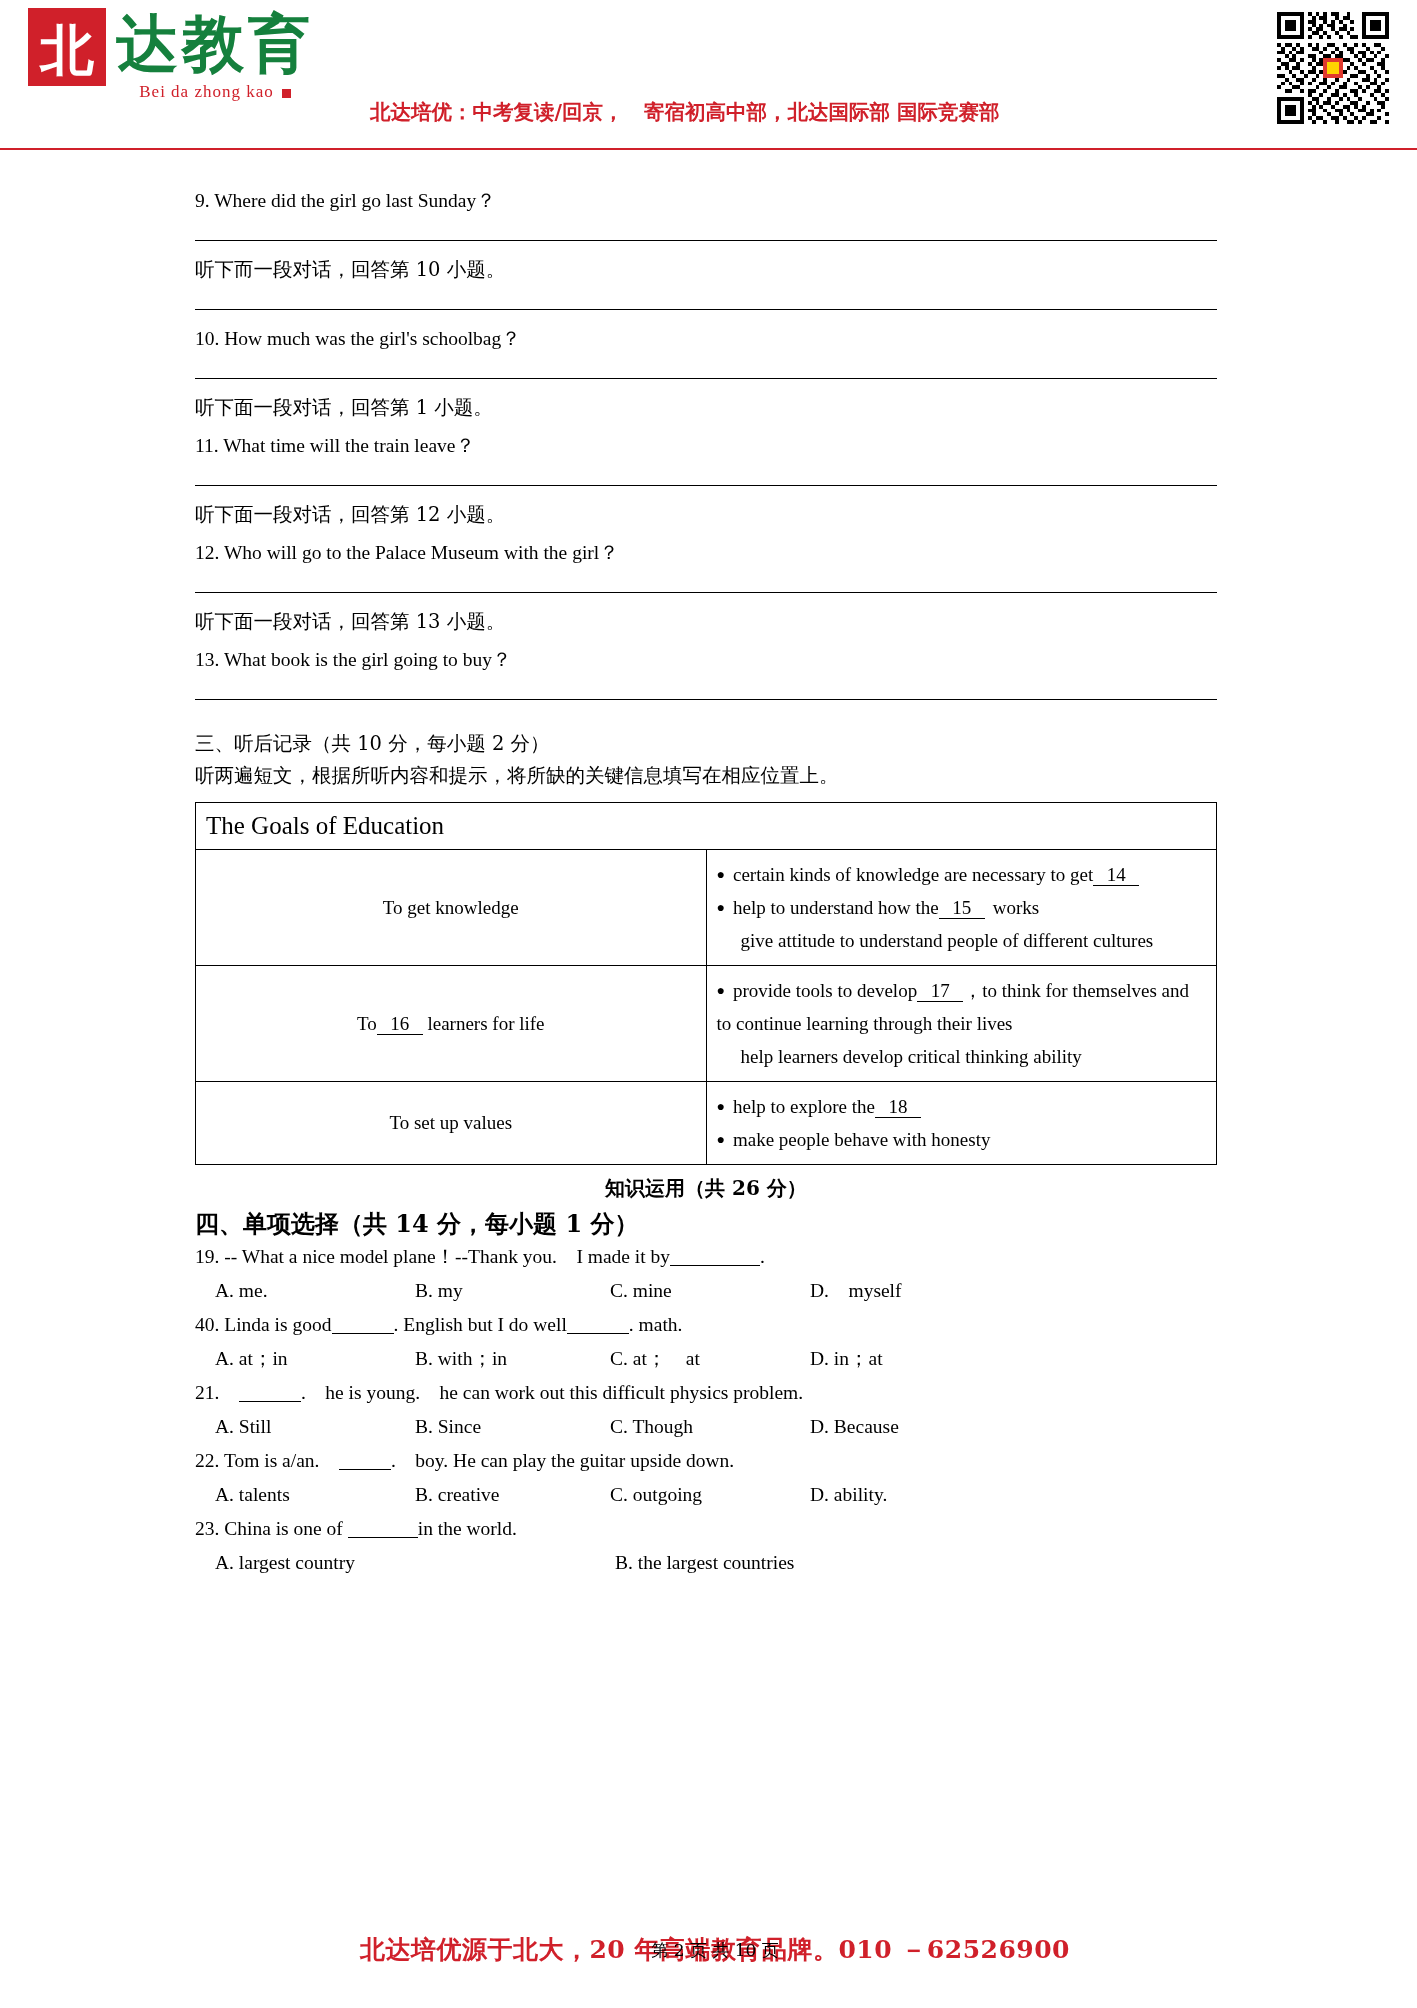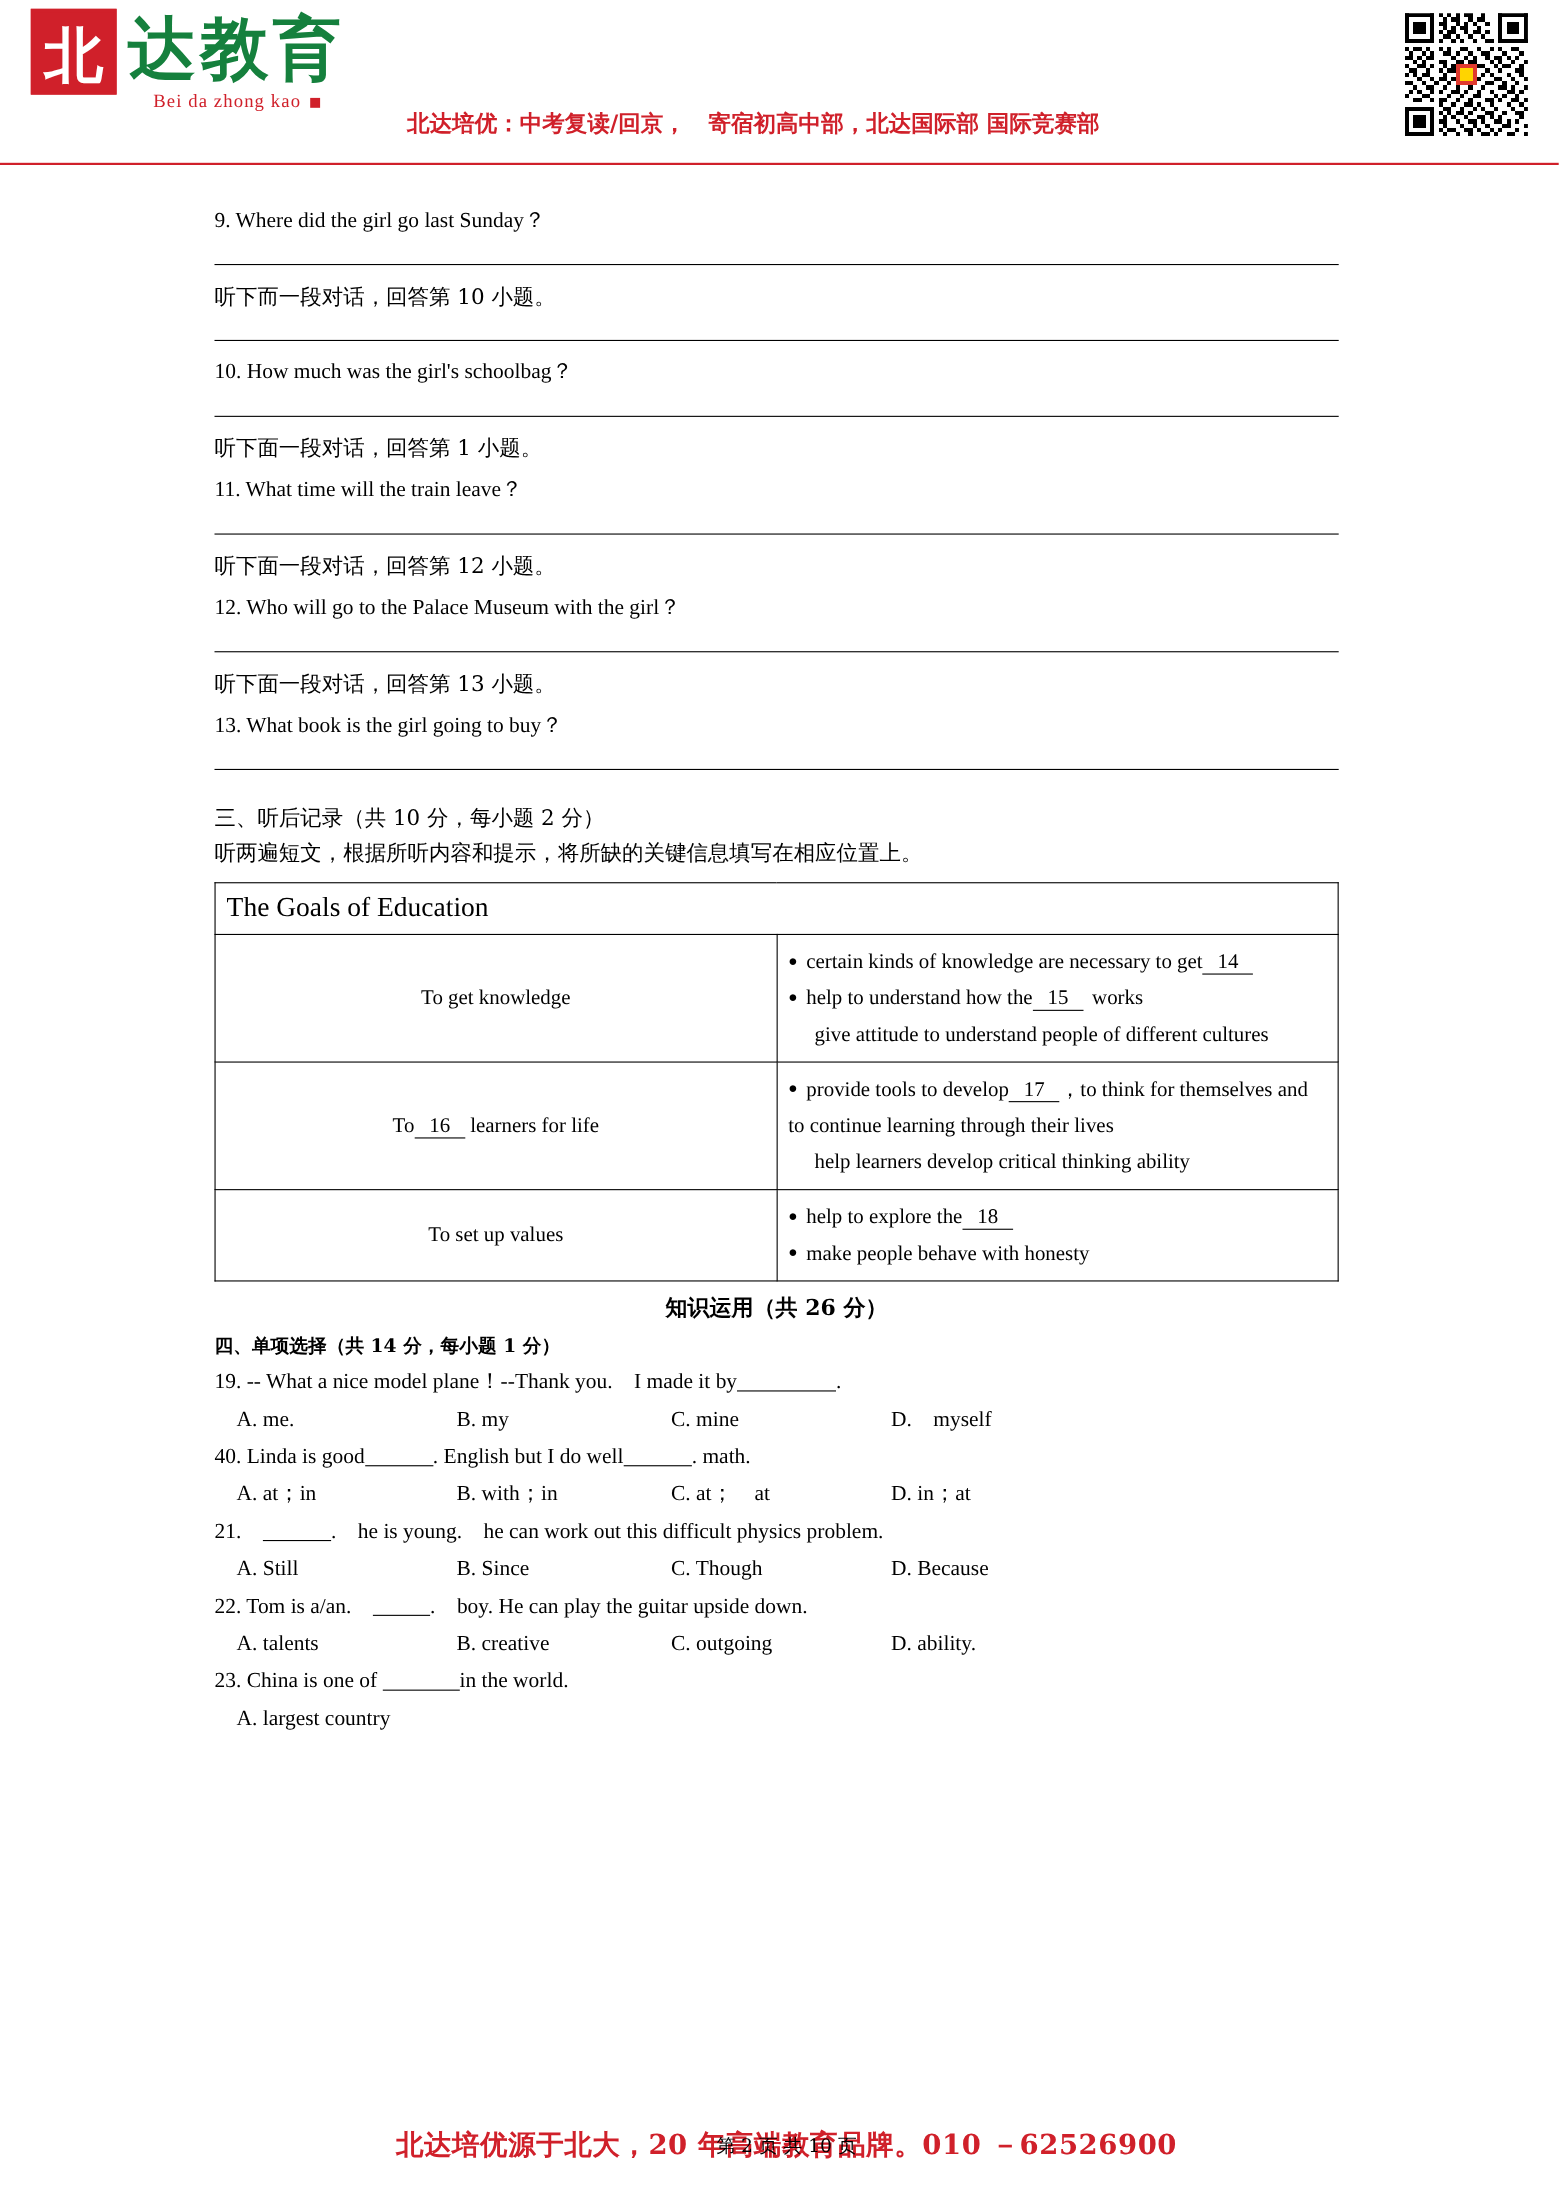--- a/index.html
+++ b/index.html
@@ -110,21 +110,21 @@
   }
   .gap-8 { height: 8px; }
   .gap-14 { height: 14px; }
 
   .section-head {
     font-size: 19.5px;
     line-height: 32px;
     font-family: "DejaVu Serif", serif;
   }
   .section-head-b {
-    font-size: 17px;
+    font-size: 24px;
     line-height: 32px;
     font-weight: bold;
     font-family: "DejaVu Serif", serif;
   }
   .center-head {
     text-align: center;
     font-size: 20px;
     font-weight: bold;
     font-family: "DejaVu Serif", serif;
     margin: 10px 0 6px 0;
@@ -605,20 +605,21 @@
       <span class="o2">B. creative</span>
       <span class="o3">C. outgoing</span>
       <span class="o4">D. ability.</span>
     </div>
 
     <div class="q-item">
       <span>23. China is one of </span><span class="inline-blank"></span><span>in the world.</span>
     </div>
     <div class="opts opts-2">
       <span class="o1">A. largest country</span>
+      <span class="o1">B. the largest countries</span>
     </div>
 
   </div>
 
   <div class="footer">
     <div class="footer-page">第 2 页 共 10 页</div>
     <div class="footer-main">北达培优源于北大，20 年高端教育品牌。010 －62526900</div>
   </div>
 
 </div>

